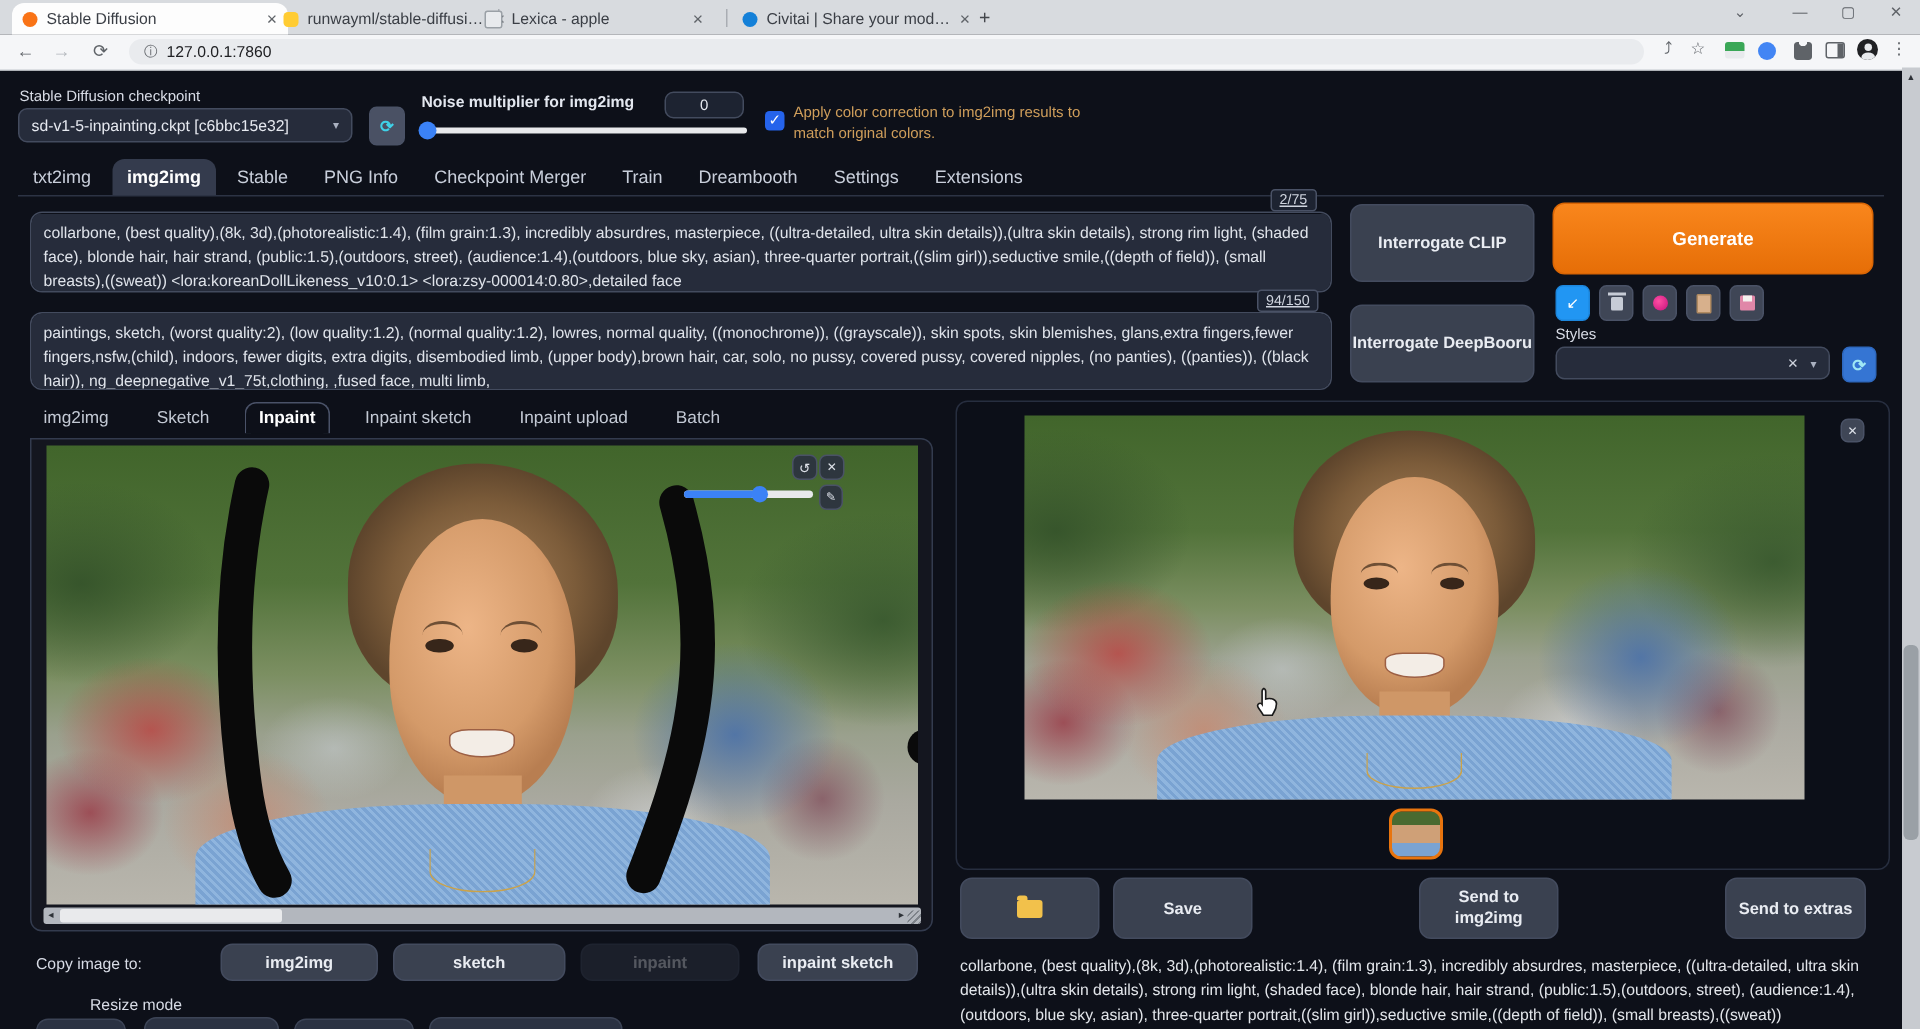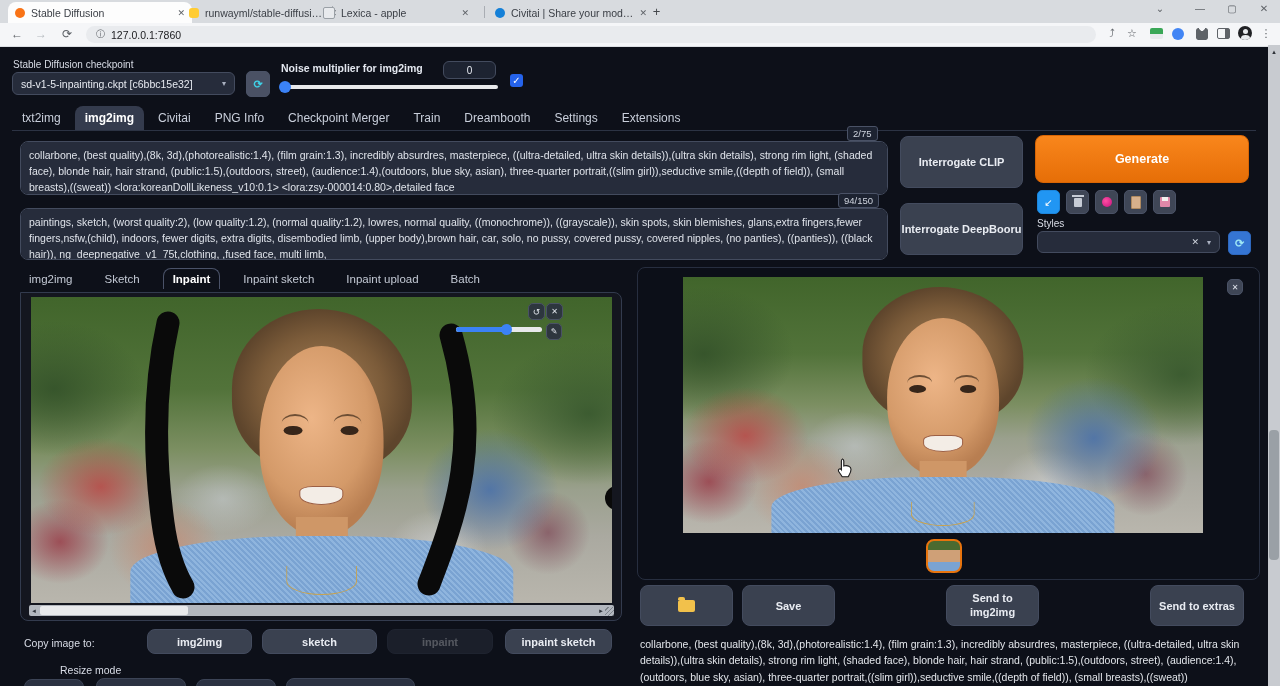--- a/index.html
+++ b/index.html
@@ -35,21 +35,21 @@
   .avatar:before{content:"";position:absolute;left:4.5px;top:3px;width:5px;height:5px;border-radius:50%;background:#e8eaed;}
   .avatar:after{content:"";position:absolute;left:2.5px;top:9px;width:9px;height:6px;border-radius:50% 50% 0 0;background:#e8eaed;}
   
   .lab{font-size:10px;color:#d8dce6;}
   .inp{background:#262c3b;border:1px solid #434b5e;border-radius:6px;color:#e6e9f0;box-sizing:border-box;}
   .btn{background:#3a4150;border:1px solid #434b5e;border-radius:8px;color:#e9ecf2;
     font-weight:bold;display:flex;align-items:center;justify-content:center;text-align:center;box-sizing:border-box;}
   .sq{width:21px;height:22px;border-radius:5px;background:#3f4656;border:1px solid #4a5266;
     display:flex;align-items:center;justify-content:center;}
   .counter{background:#1d2331;border:1px solid #4a5266;border-radius:3px;font-size:9.5px;
-    color:#cfd4de;padding:1px 5px;}
+    color:#cfd4de;padding:1px 5px;text-decoration:underline;}
   .maintab{font-size:12px;color:#c9cfdb;padding:5px 10px;}
   .maintab.on{background:#343b4d;border-radius:8px 8px 0 0;color:#fff;font-weight:bold;}
   .subtab{font-size:11.5px;color:#c3c9d4;padding:4px 9px;}
   .subtab.on{color:#fff;font-weight:bold;border:1px solid #4a5268;border-bottom:none;
     border-radius:8px 8px 0 0;background:#0d1019;}
   textarea.prompt{position:absolute;background:#262c3b;border:1px solid #434b5e;border-radius:8px;
     color:#dfe3ea;font-family:"Liberation Sans",sans-serif;font-size:10.5px;line-height:1.5;
     padding:6px 8px;resize:none;box-sizing:border-box;outline:none;}
   .cyan{color:#3fd2e8;font-weight:bold;}
   
@@ -159,25 +159,26 @@
     <span class="cyan" style="font-size:11px;">⟳</span>
   </div>
 
   <div class="abs lab" style="left:281px;top:62px;font-size:10.5px;font-weight:bold;color:#e3e7ef;">Noise multiplier for img2img</div>
   <div class="abs inp" style="left:443px;top:61px;width:53px;height:18px;text-align:center;font-size:10px;line-height:17px;background:#1d2331;">0</div>
   <div class="abs" style="left:281px;top:85px;width:217px;height:4px;background:#e8e9eb;border-radius:2px;">
     <div style="position:absolute;left:-2px;top:-4px;width:12px;height:12px;border-radius:50%;background:#3b82f6;"></div>
   </div>
 
   <div class="abs" style="left:510px;top:74px;width:13px;height:13px;background:#2563eb;border-radius:3px;color:#fff;font-size:10px;line-height:13px;text-align:center;">✓</div>
+  <div class="abs" style="left:529px;top:69px;width:205px;font-size:10px;line-height:1.35;color:#cf9e5b;">Apply color correction to img2img results to match original colors.</div>
 
   <div class="abs" style="left:12px;top:106px;width:1244px;height:25px;display:flex;align-items:flex-end;gap:4px;border-bottom:1px solid #2c3344;box-sizing:border-box;">
     <div class="maintab">txt2img</div>
     <div class="maintab on">img2img</div>
-    <div class="maintab">Civitai</div>
+    <div class="maintab">Stable</div>
     <div class="maintab">PNG Info</div>
     <div class="maintab">Checkpoint Merger</div>
     <div class="maintab">Train</div>
     <div class="maintab">Dreambooth</div>
     <div class="maintab">Settings</div>
     <div class="maintab">Extensions</div>
   </div>
 
   <div class="abs counter" style="left:847px;top:126px;">2/75</div>
   <textarea class="prompt" style="left: 20px; top: 141px; width: 868px; height: 54px;">collarbone, (best quality),(8k, 3d),(photorealistic:1.4), (film grain:1.3), incredibly absurdres, masterpiece, ((ultra-detailed, ultra skin details)),(ultra skin details), strong rim light, (shaded face), blonde hair, hair strand, (public:1.5),(outdoors, street), (audience:1.4),(outdoors, blue sky, asian), three-quarter portrait,((slim girl)),seductive smile,((depth of field)), (small breasts),((sweat)) &lt;lora:koreanDollLikeness_v10:0.1&gt; &lt;lora:zsy-000014:0.80&gt;,detailed face</textarea>

